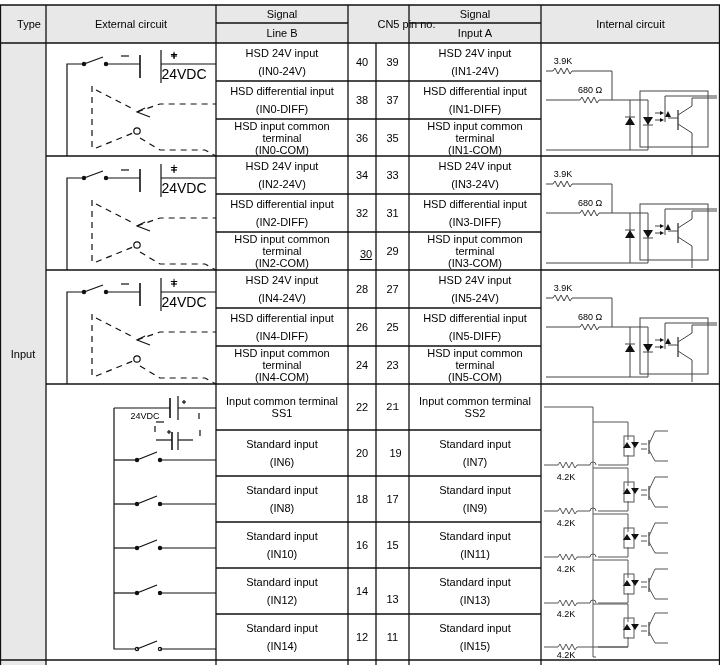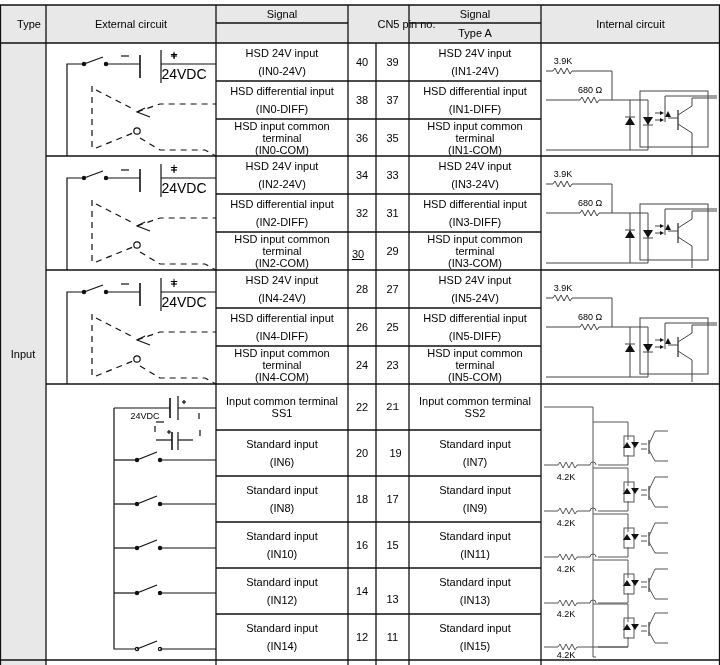--- a/index.html
+++ b/index.html
@@ -22,23 +22,24 @@
 <body>
 
 <div id="tbl">
 
   <div class="cell hdr" style="left:0;top:5px;width:720px;height:38px;"></div>
   <div class="cell typecol" style="left:0;top:43px;width:46px;height:622px;"></div>
 
   <div class="cell" style="left:0;top:5px;width:46px;height:38px;margin-left:6px;">Type</div>
   <div class="cell" style="left:46px;top:5px;width:170px;height:38px;">External circuit</div>
   <div class="cell" style="left:216px;top:5px;width:132px;height:18px;">Signal</div>
+  <div class="cell" style="left:216px;top:23px;width:132px;height:20px;">Line B</div>
   <div class="cell" style="left:348px;top:5px;width:61px;height:38px;margin-left:28px;">CN5 pin no.</div>
   <div class="cell" style="left:409px;top:5px;width:132px;height:18px;">Signal</div>
-  <div class="cell" style="left:409px;top:23px;width:132px;height:20px;">Type A</div>
+  <div class="cell" style="left:409px;top:23px;width:132px;height:20px;">Input A</div>
   <div class="cell" style="left:541px;top:5px;width:179px;height:38px;">Internal circuit</div>
 
   <div class="cell" style="left:0;top:43px;width:46px;height:622px;">Input</div>
 
   <div class="cell sig" style="left:216px;top:43px;width:132px;height:38px;">
       <span class="l1">HSD 24V input</span>
       <span class="l2">(IN0-24V)</span>
     </div>
   <div class="cell pin" style="left:348px;top:43px;width:28px;height:38px;">40</div>
   <div class="cell pin" style="left:376px;top:43px;width:33px;height:38px;">39</div>
@@ -88,21 +89,21 @@
   <div class="cell pin" style="left:376px;top:194px;width:33px;height:38px;">31</div>
   <div class="cell sig" style="left:409px;top:194px;width:132px;height:38px;">
       <span class="l1">HSD differential input</span>
       <span class="l2">(IN3-DIFF)</span>
     </div>
 
   <div class="cell sig three" style="left:216px;top:232px;width:132px;height:38px;padding:0 18px;">
       <span class="l1">HSD input common terminal</span>
       <span class="l2">(IN2-COM)</span>
     </div>
-  <div class="cell pin" style="left:344px;top:232px;width:28px;height:44px;text-decoration:underline;">30</div>
+  <div class="cell pin" style="left:352px;top:232px;width:28px;height:44px;text-decoration:underline;">30</div>
   <div class="cell pin" style="left:376px;top:232px;width:33px;height:38px;">29</div>
   <div class="cell sig three" style="left:409px;top:232px;width:132px;height:38px;padding:0 18px;">
       <span class="l1">HSD input common terminal</span>
       <span class="l2">(IN3-COM)</span>
     </div>
 
   <div class="cell sig" style="left:216px;top:270px;width:132px;height:38px;">
       <span class="l1">HSD 24V input</span>
       <span class="l2">(IN4-24V)</span>
     </div>

